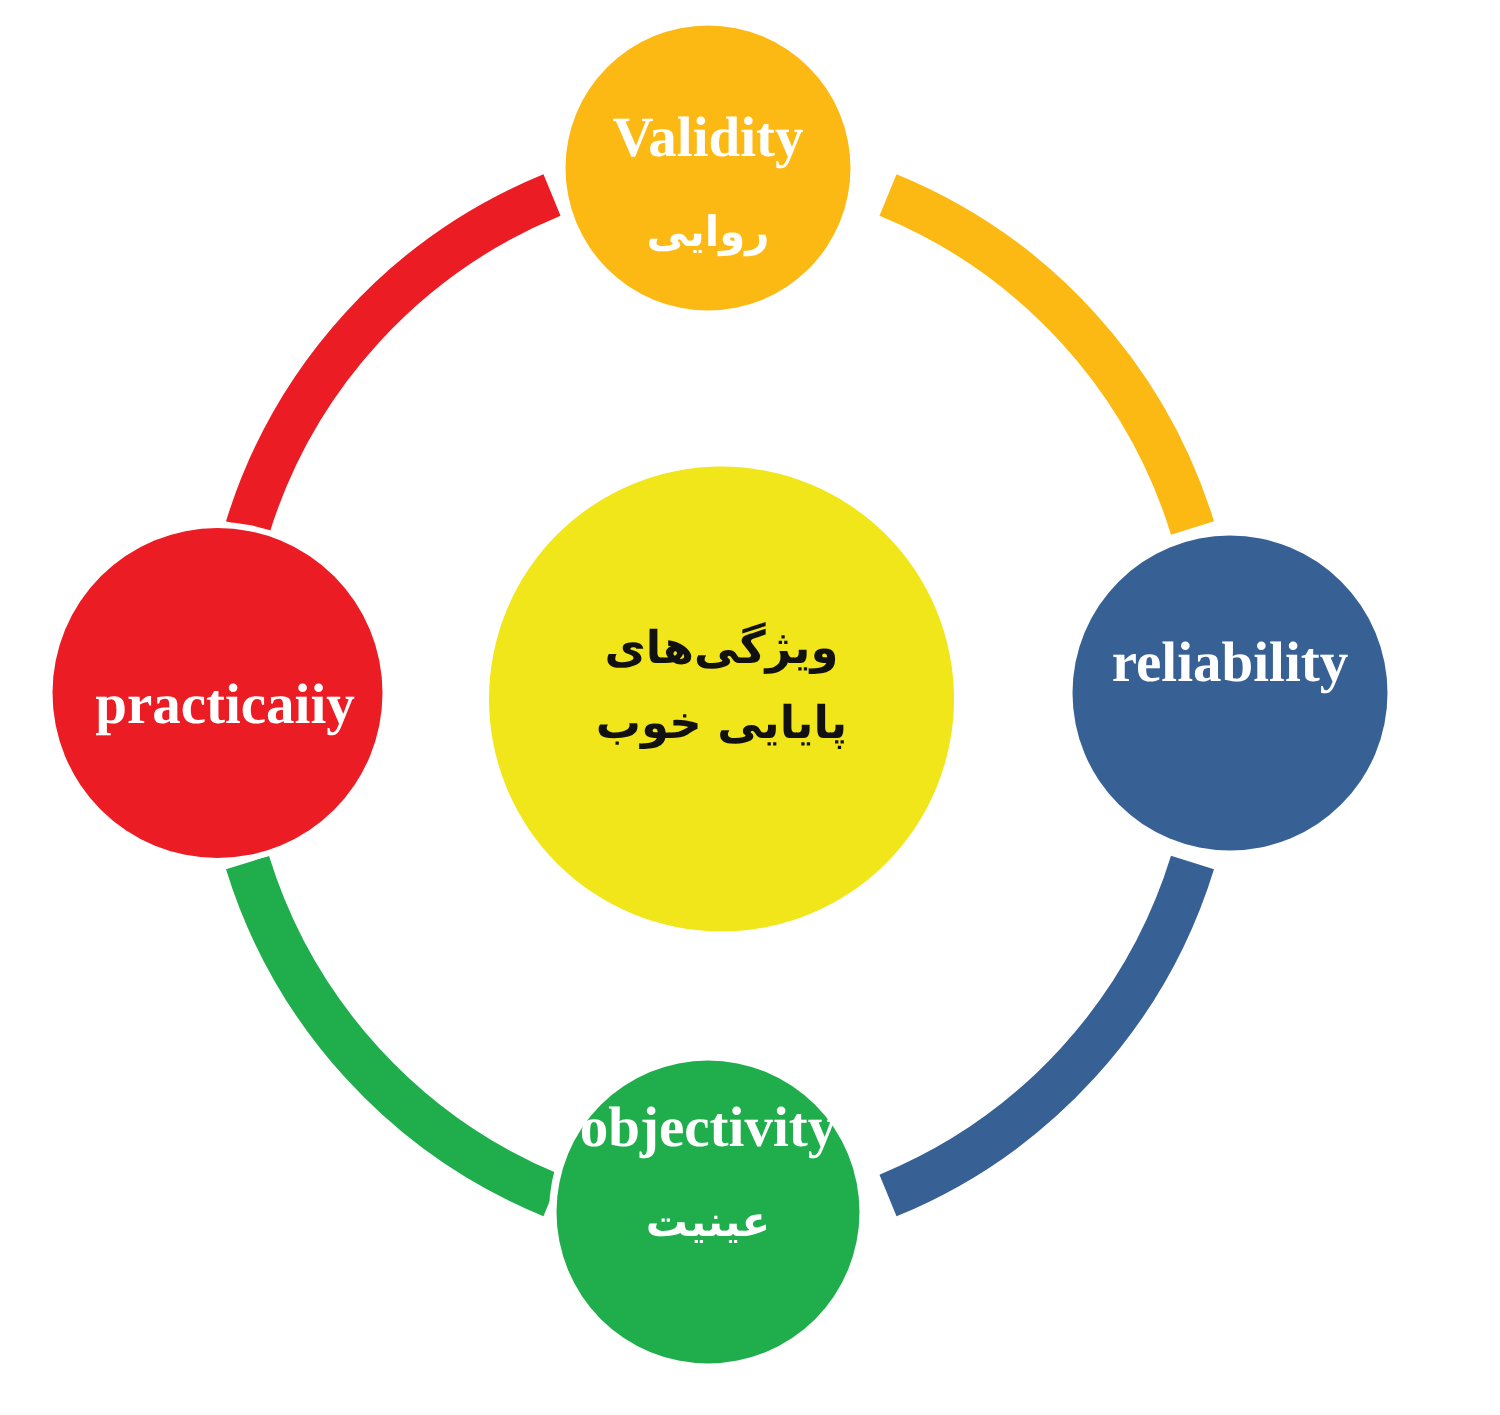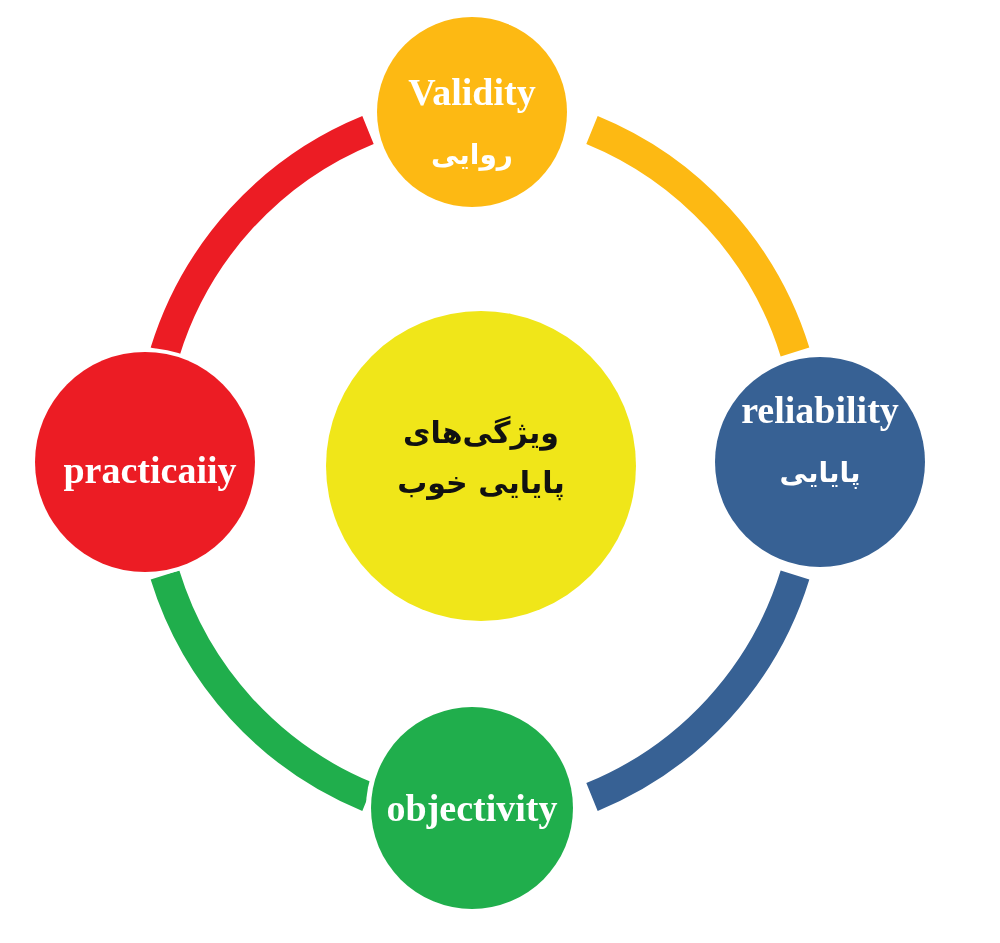--- a/index.html
+++ b/index.html
@@ -59,25 +59,25 @@
   <circle cx="481" cy="466" r="155" fill="#F0E619"></circle>
 </svg>
 
 <div class="node-label" style="left:472px; top:124px;">
   <span class="en">Validity</span>
   <span class="fa">روایی</span>
 </div>
 
 <div class="node-label" style="left:820px; top:442px;">
   <span class="en">reliability</span>
-  <span class="fa">پایایی</span>
 </div>
 
-<div class="node-label" style="left:472px; top:808px;">
+<div class="node-label" style="left:472px; top:784px;">
   <span class="en">objectivity</span>
+  <span class="fa">عینیت</span>
 </div>
 
 <div class="node-label" style="left:150px; top:470px;">
   <span class="en">practicaiiy</span>
 </div>
 
 <div class="center-label">
   <div>ویژگی‌های</div>
   <div>پایایی خوب</div>
 </div>

